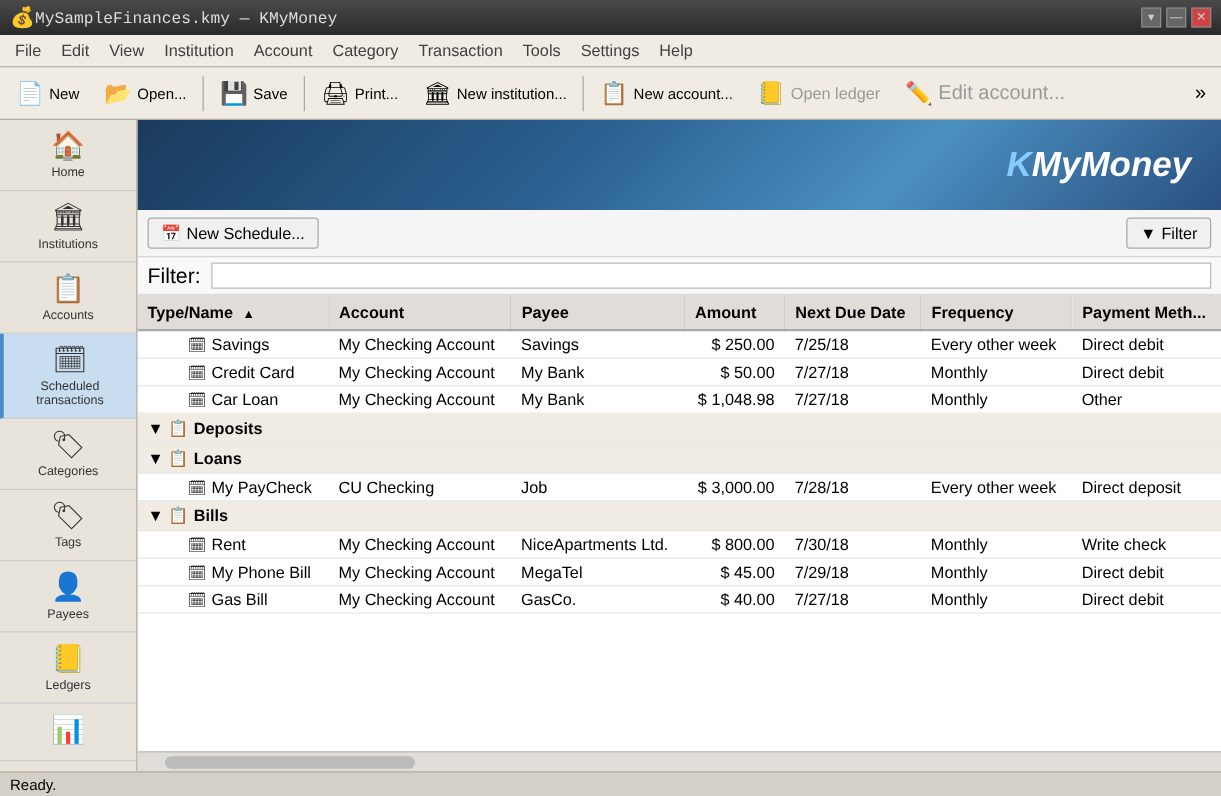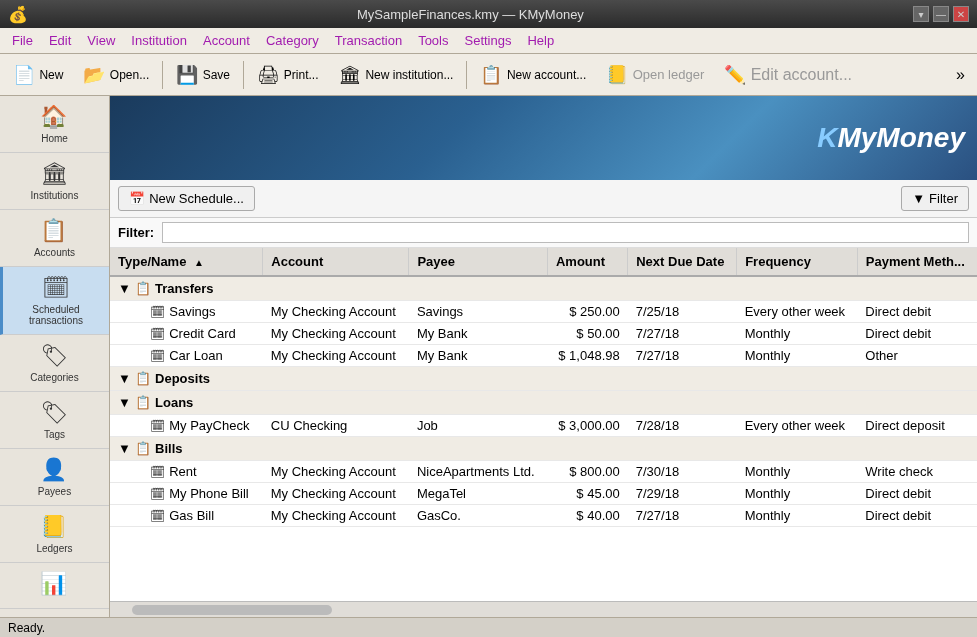--- a/index.html
+++ b/index.html
@@ -10,38 +10,38 @@
       background: linear-gradient(to bottom, #4a4a4a, #2a2a2a);
       color: white;
       height: 28px;
       display: flex;
       align-items: center;
       justify-content: space-between;
       padding: 0 8px;
       user-select: none;
     }
     #titlebar-left { display: flex; align-items: center; gap: 6px; }
-    #titlebar-title { flex: 1; text-align: center; font-size: 13px; color: #ddd; }
+    #titlebar-title { flex: 1; text-align: left; font-size: 13px; color: #ddd; font-family: Liberation Mono, monospace; }
     #titlebar-controls { display: flex; gap: 4px; }
     .title-btn { width: 16px; height: 16px; background: #666; border: 1px solid #888; cursor: pointer; display: flex; align-items: center; justify-content: center; font-size: 10px; color: #ccc; }
 
     
     #menubar {
       background: #f0ece4;
       border-bottom: 1px solid #b0a898;
       height: 26px;
       display: flex;
       align-items: center;
       padding: 0 4px;
     }
     .menu-item {
       padding: 2px 8px;
       cursor: pointer;
       font-size: 13px;
-      color: #a21caf;
+      color: #404040;
       border-radius: 3px;
     }
 
     
     #toolbar {
       background: #f0ece4;
       border-bottom: 1px solid #b0a898;
       height: 42px;
       display: flex;
       align-items: center;
@@ -99,26 +99,26 @@
     
     #content {
       flex: 1;
       display: flex;
       flex-direction: column;
       overflow: hidden;
     }
 
     
     #banner {
-      height: 84px;
+      height: 72px;
       background: linear-gradient(135deg, #1a3a5c 0%, #2a6090 40%, #4a90c0 70%, #2a5080 100%);
       display: flex;
       align-items: center;
       justify-content: flex-end;
-      padding-right: 12px;
+      padding-right: 24px;
       flex-shrink: 0;
     }
     #banner-logo {
       font-size: 28px;
       font-weight: bold;
       color: white;
       font-style: italic;
     }
     #banner-logo span { color: #88ccff; }
 
@@ -163,21 +163,21 @@
     }
 
     #filter-row {
       display: flex;
       align-items: center;
       padding: 4px 8px;
       background: #f9f9f9;
       border-bottom: 1px solid #ddd;
       gap: 8px;
     }
-    #filter-row label { font-size: 13px; font-weight: bold; }
+    #filter-row label { font-size: 17px; font-weight: normal; }
     #filter-input {
       flex: 1;
       border: 1px solid #bbb;
       padding: 2px 4px;
       font-size: 13px;
       background: white;
     }
 
     
     #table-container {
@@ -391,23 +391,20 @@
               <th>Type/Name <span class="th-sort-icon">▲</span></th>
               <th>Account</th>
               <th>Payee</th>
               <th>Amount</th>
               <th>Next Due Date</th>
               <th>Frequency</th>
               <th>Payment Meth...</th>
             </tr>
           </thead>
           <tbody id="table-body">
-          <tr class="group-header">
-                <td colspan="7"><span class="group-collapse">▼</span><span class="group-icon">📋</span><span>Transfers</span></td>
-              </tr>
               <tr>
                 <td class="row-indent2"><span class="sched-icon">🗓</span>Savings</td>
                 <td>My Checking Account</td>
                 <td>Savings</td>
                 <td class="amount-col">$ 250.00</td>
                 <td>7/25/18</td>
                 <td>Every other week</td>
                 <td>Direct debit</td>
               </tr>
               <tr>

